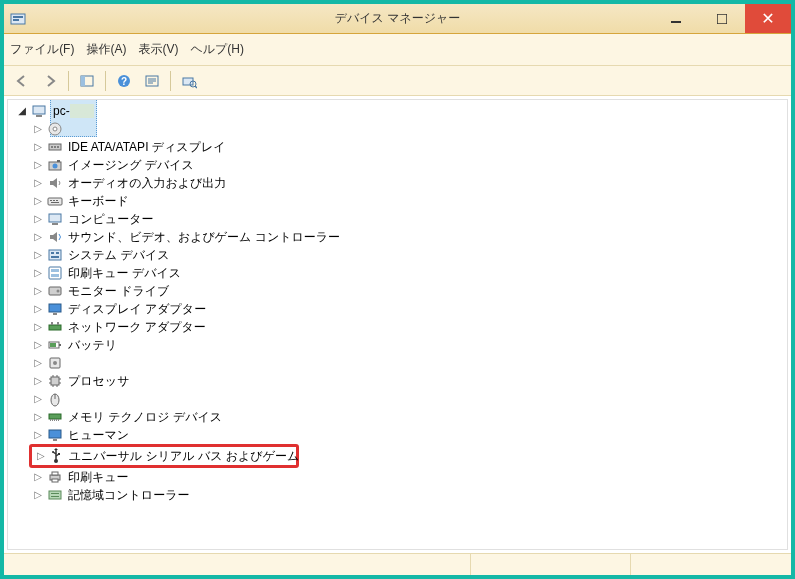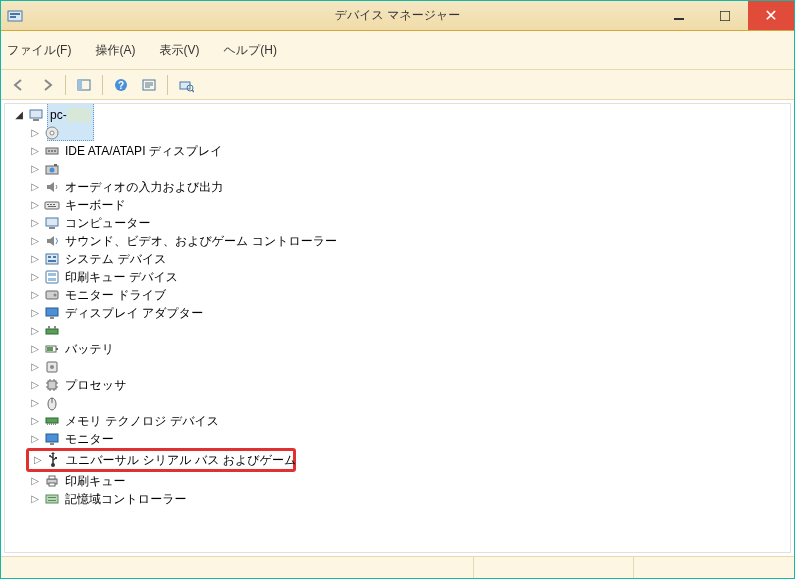--- a/index.html
+++ b/index.html
@@ -1,25 +1,25 @@
 <!DOCTYPE html>
 <html><head>
 <meta charset="utf-8">
 <style>
 * { box-sizing: border-box; margin: 0; padding: 0; }
 body { font-family: "Meiryo", "Yu Gothic", sans-serif; font-size: 12px; background: #fff; }
-.window { width: 795px; height: 579px; border: 1px solid #14b8a6; display: flex; flex-direction: column; background: #fff; }
+.window { width: 795px; height: 579px; border: 4px solid #14b8a6; display: flex; flex-direction: column; background: #fff; }
 .titlebar { height: 30px; background: linear-gradient(#f5e7c4,#f0dca8); display: flex; align-items: center; position: relative; border-bottom: 1px solid #d6a53b; }
 .title-icon { width: 16px; height: 16px; margin: 0 6px; }
 .title-text { position: absolute; left: 0; right: 0; text-align: center; font-size: 12px; color: #333; pointer-events: none; }
 .win-controls { margin-left: auto; display: flex; height: 100%; }
 .win-btn { width: 46px; height: 100%; display: flex; align-items: center; justify-content: center; font-family: Arial; font-size: 14px; cursor: default; }
 .win-btn.min, .win-btn.max { background: transparent; color: #333; }
 .win-btn.close { background: #e04b3a; color: #fff; font-size: 16px; }
-.menubar { height: 39px; background: #fdf6e3; display: flex; align-items: center; padding: 0 6px; gap: 24px; border-bottom: 1px solid #e6d9b0; font-size: 12px; color: #333; }
+.menubar { height: 32px; background: #fdf6e3; display: flex; align-items: center; padding: 0 6px; gap: 12px; border-bottom: 1px solid #e6d9b0; font-size: 12px; color: #333; }
 .menu-item { cursor: default; }
 .toolbar { height: 30px; background: #fdf6e3; border-bottom: 1px solid #e6d9b0; display: flex; align-items: center; padding: 0 6px; gap: 4px; }
 .tool-btn { width: 24px; height: 24px; display: flex; align-items: center; justify-content: center; cursor: default; }
 .tool-sep { width: 1px; height: 20px; background: #d6c99a; margin: 0 2px; }
 .content { flex: 1; border: 1px solid #e0e0e0; margin: 3px; overflow: auto; background: #fff; }
 .tree { padding: 2px 0; }
 .node { display: flex; align-items: center; height: 18px; line-height: 18px; cursor: default; white-space: nowrap; }
 .arrow { width: 12px; text-align: center; color: #777; font-size: 10px; }
 .arrow.down { color: #333; }
 .node .nicon { width: 16px; height: 16px; margin: 0 3px; display: inline-flex; align-items: center; justify-content: center; }
@@ -146,20 +146,21 @@
         </div>
         <div class="node child">
           <span class="arrow">▷</span>
           <span class="nicon">
             <svg width="16" height="16">
               <rect x="2" y="5" width="12" height="8" fill="#d0d0d0" stroke="#666"></rect>
               <circle cx="8" cy="9" r="2.5" fill="#4a90d9"></circle>
               <rect x="10" y="3" width="3" height="2" fill="#666"></rect>
             </svg>
           </span>
+          <span class="label">イメージング デバイス</span>
         </div>
         <div class="node child">
           <span class="arrow">▷</span>
           <span class="nicon">
             <svg width="16" height="16">
               <path d="M3 6 L6 6 L10 3 L10 13 L6 10 L3 10 Z" fill="#888"></path>
               <path d="M12 6 Q14 8 12 10" fill="none" stroke="#888"></path>
             </svg>
           </span>
           <span class="label">オーディオの入力および出力</span>
@@ -242,20 +243,21 @@
         </div>
         <div class="node child">
           <span class="arrow">▷</span>
           <span class="nicon">
             <svg width="16" height="16">
               <rect x="2" y="6" width="12" height="5" fill="#5a9e5a" stroke="#2a6a2a"></rect>
               <rect x="4" y="3" width="2" height="3" fill="#888"></rect>
               <rect x="10" y="3" width="2" height="3" fill="#888"></rect>
             </svg>
           </span>
+          <span class="label">ネットワーク アダプター</span>
         </div>
         <div class="node child">
           <span class="arrow">▷</span>
           <span class="nicon">
             <svg width="16" height="16">
               <rect x="2" y="5" width="10" height="6" fill="#fff" stroke="#666"></rect>
               <rect x="12" y="7" width="2" height="2" fill="#666"></rect>
               <rect x="3" y="6" width="6" height="4" fill="#5a9e5a"></rect>
             </svg>
           </span>
@@ -311,21 +313,21 @@
           <span class="label">メモリ テクノロジ デバイス</span>
         </div>
         <div class="node child">
           <span class="arrow">▷</span>
           <span class="nicon">
             <svg width="16" height="16">
               <rect x="2" y="3" width="12" height="8" fill="#4a90d9" stroke="#2a5a8a"></rect>
               <rect x="6" y="12" width="4" height="2" fill="#888"></rect>
             </svg>
           </span>
-          <span class="label">モニター</span>
+          <span class="label">ヒューマン</span>
         </div>
         <div class="highlight-box">
           <div class="node child">
             <span class="arrow">▷</span>
             <span class="nicon">
               <svg width="16" height="16">
                 <circle cx="8" cy="13" r="2" fill="#333"></circle>
                 <line x1="8" y1="2" x2="8" y2="13" stroke="#333" stroke-width="1.5"></line>
                 <path d="M8 6 L5 4 M8 8 L11 6" stroke="#333" stroke-width="1.5" fill="none"></path>
                 <circle cx="5" cy="4" r="1" fill="#333"></circle>

